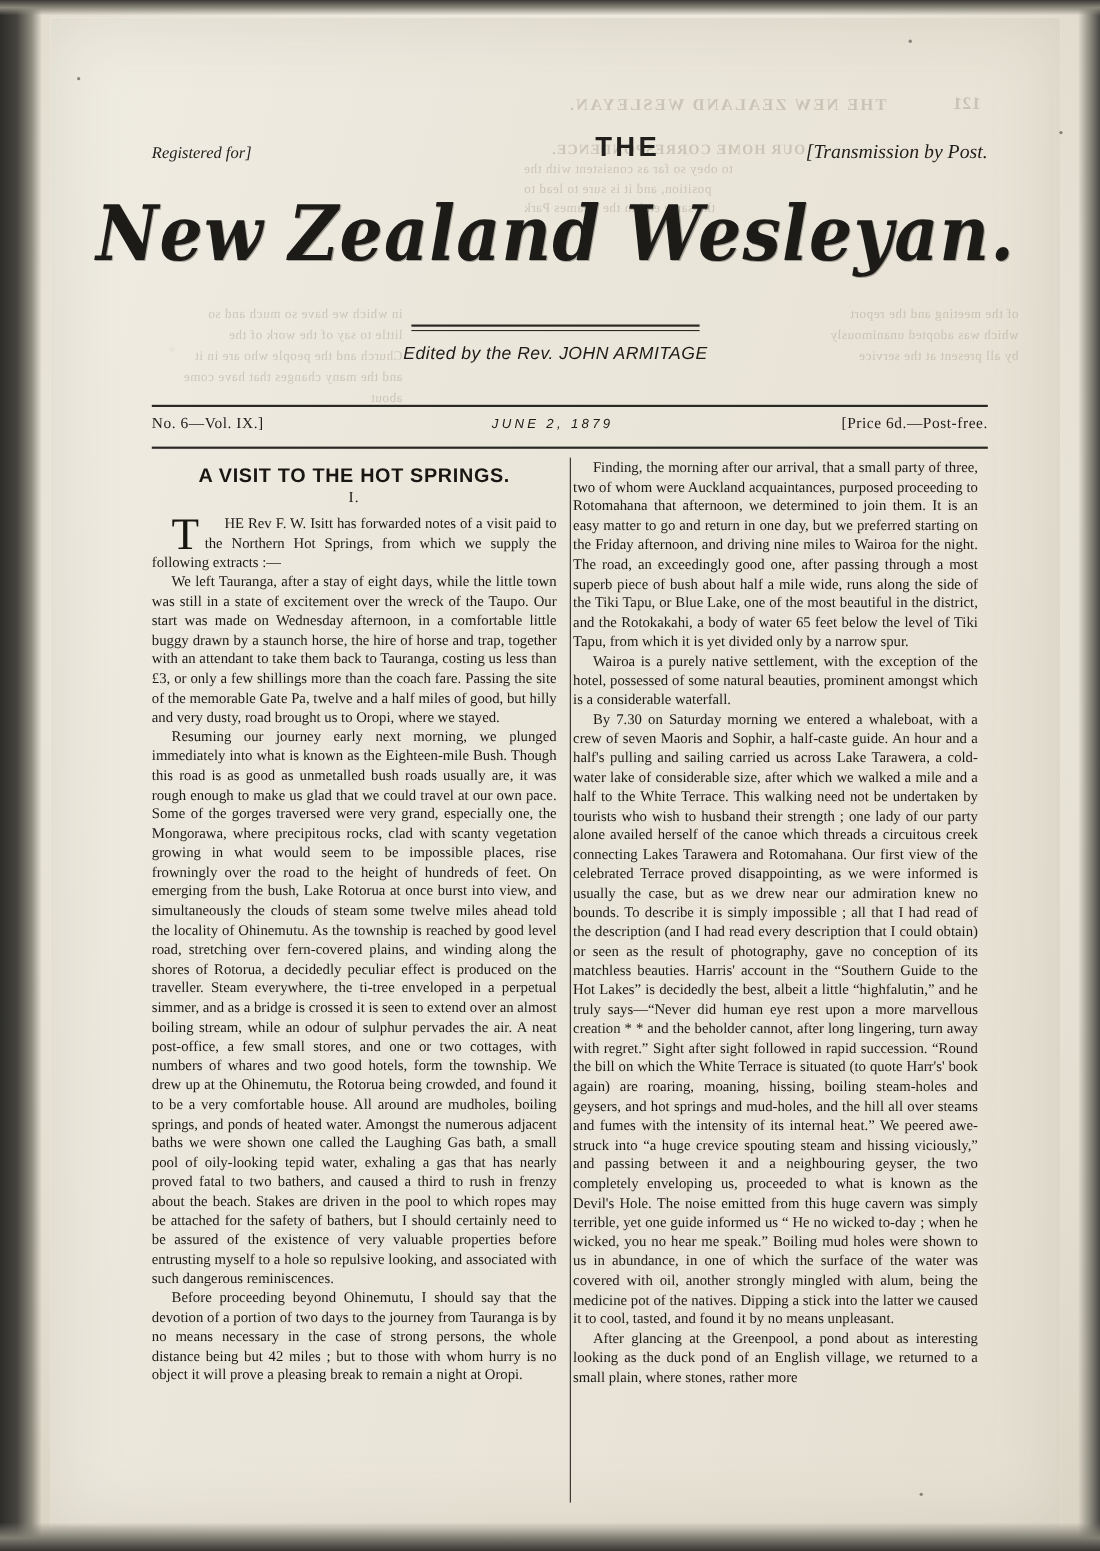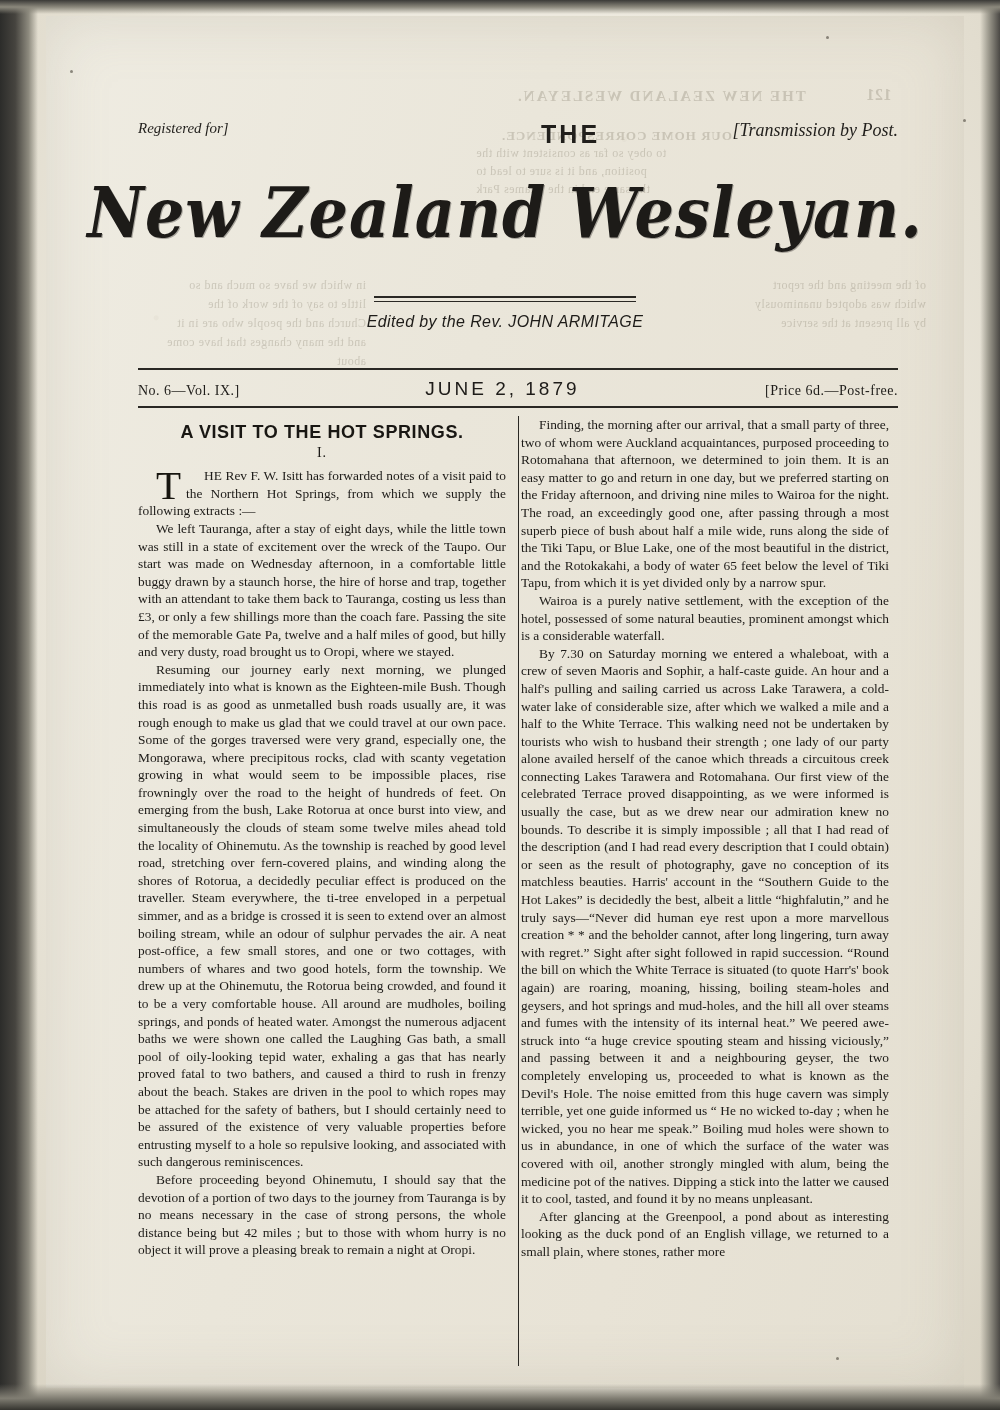--- a/index.html
+++ b/index.html
@@ -86,21 +86,21 @@
 
   .content { position: relative; z-index: 3; }
 
   .reg-line {
     position: absolute;
     top: 104px;
     left: 92px;
     width: 760px;
     display: flex;
     justify-content: space-between;
-    align-items: flex-start;
+    align-items: flex-end;
     color: #211f1c;
   }
   .reg-left { font-style: italic; font-size: 15px; font-family: "Liberation Serif", serif; }
   .reg-mid { font-size: 25px; font-weight: bold; letter-spacing: 3px; font-family: "Liberation Sans", sans-serif; margin-left: 180px;}
   .reg-right { font-style: italic; font-size: 18px; }
 
   .masthead {
     position: absolute;
     top: 160px;
     left: 0;
@@ -149,22 +149,23 @@
   .issue-line {
     position: absolute;
     top: 362px; left: 92px; width: 760px;
     display: flex; justify-content: space-between; align-items: baseline;
     color: #1e1c19;
     font-size: 14px;
     letter-spacing: .5px;
   }
   .issue-mid {
     font-family: "Liberation Sans", sans-serif;
-    font-size: 19px;
+    font-size: 12px;
     letter-spacing: 3px;
+    font-style: italic;
   }
   .rule-3 {
     position: absolute;
     top: 390px; left: 92px; width: 760px;
     border-top: 2px solid #2a2824;
   }
 
   .columns {
     position: absolute;
     top: 400px;

